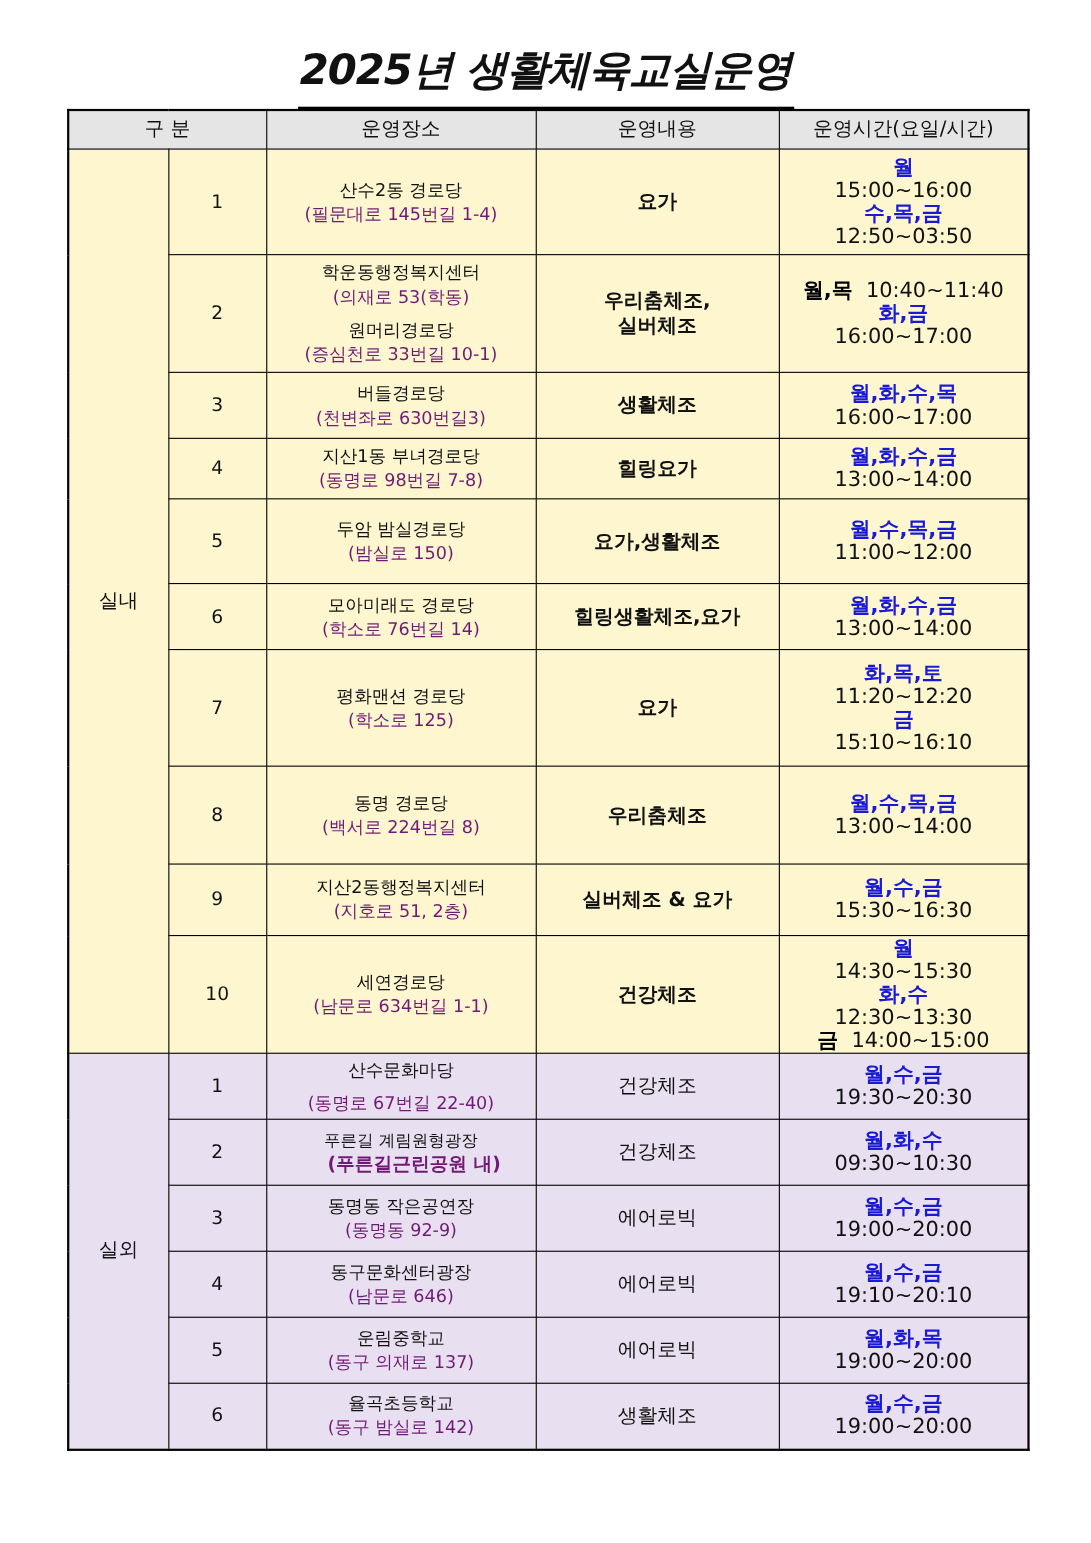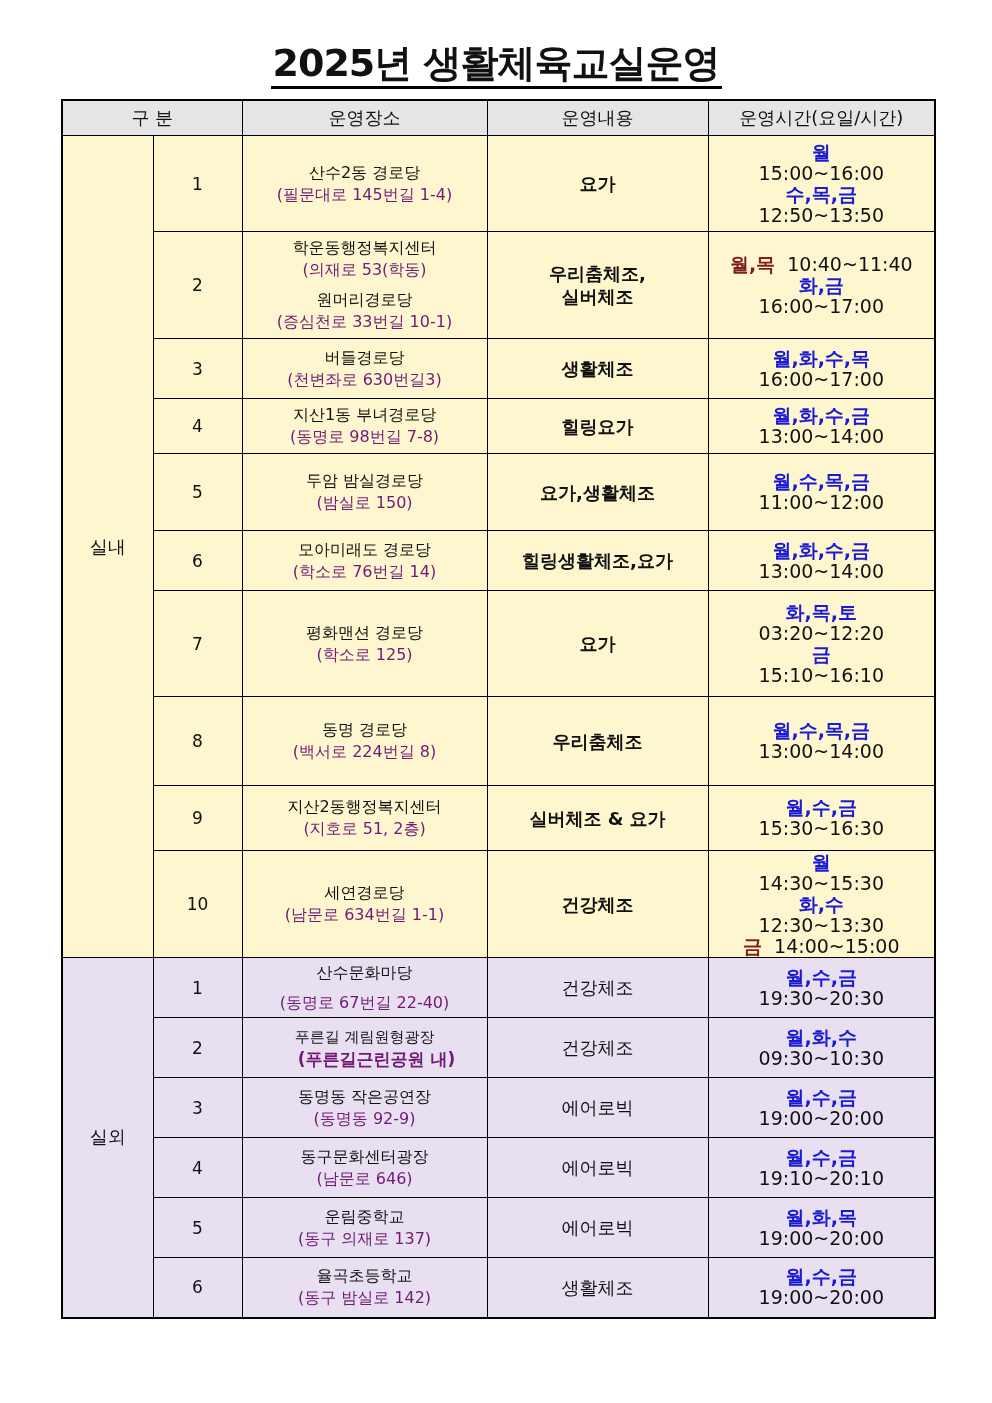--- a/index.html
+++ b/index.html
@@ -2,21 +2,21 @@
 <html><head>
   <meta charset="utf-8">
   <style>
     html, body { margin:0; padding:0; background:#ffffff; }
     body { width:992px; height:1403px; position:relative; font-family:"DejaVu Sans", sans-serif; color:#111; }
     .title {
       position:absolute; left:0; top:38px; width:992px; text-align:center;
       font-family:"DejaVu Sans", sans-serif; font-weight:bold; font-size:38px; line-height:50px;
       letter-spacing:-1px;
     }
-    .title span { border-bottom:3px solid #000; padding:0 2px 1px 2px; }
+    .title span { border-bottom:3px solid #000; padding:0 2px 12px 2px;font-style:italic; }
     table.sched {
       position:absolute; left:61px; top:99px; width:873px;
       border-collapse:collapse; table-layout:fixed;
       border:2px solid #000;
     }
     table.sched td, table.sched th {
       border:1px solid #000; text-align:center; vertical-align:middle; padding:0;
       font-size:17px; line-height:22px;
     }
     table.sched th { background:#e5e5e5; font-weight:normal; height:34px; font-size:18px; }
@@ -25,21 +25,21 @@
     .num { font-size:18px; }
     .place-name { color:#111; font-size:16px; line-height:22px; }
     .place-name.bold { font-weight:normal; font-size:15px; }
     .place-addr { color:#701a75; font-size:16px; line-height:22px; }
     .place-addr.bold { font-weight:bold; font-size:17px;margin-left:24px; }
     .gap { height:8px; }
     .content { font-size:18px; font-weight:bold; line-height:23px; }
     .content.norm { font-weight:normal; }
     .days { color:#1a1ad6; font-weight:bold; font-size:19px; line-height:21px; }
     .time { color:#111; font-size:19px; line-height:21px; }
-    .inline-days { color:#7f1d1d; font-weight:bold; font-size:19px; }
+    .inline-days { color:#000000; font-weight:bold; font-size:19px; }
   </style>
 </head>
 <body>
 
 <div class="title"><span>2025년  생활체육교실운영</span></div>
 
 <table class="sched">
   <colgroup>
     <col style="width:91px">
       <col style="width:89px">
@@ -63,21 +63,21 @@
           <div class="place-name">산수2동 경로당</div>
           <div class="place-addr">(필문대로 145번길 1-4)</div>
         </td>
         <td>
           <div class="content">요가</div>
         </td>
         <td>
           <div class="days">월</div>
           <div class="time">15:00~16:00</div>
           <div class="days">수,목,금</div>
-          <div class="time">12:50~13:50</div>
+          <div class="time">12:50~03:50</div>
         </td>
       </tr>
       <tr class="indoor" style="height: 107px;">
         <td class="num">2</td>
         <td>
           <div class="place-name">학운동행정복지센터</div>
           <div class="place-addr">(의재로 53(학동)</div>
           <div class="gap"></div>
           <div class="place-name">원머리경로당</div>
           <div class="place-addr">(증심천로 33번길 10-1)</div>
@@ -152,21 +152,21 @@
         <td class="num">7</td>
         <td>
           <div class="place-name">평화맨션 경로당</div>
           <div class="place-addr">(학소로 125)</div>
         </td>
         <td>
           <div class="content">요가</div>
         </td>
         <td>
           <div class="days">화,목,토</div>
-          <div class="time">03:20~12:20</div>
+          <div class="time">11:20~12:20</div>
           <div class="days">금</div>
           <div class="time">15:10~16:10</div>
         </td>
       </tr>
       <tr class="indoor" style="height: 89px;">
         <td class="num">8</td>
         <td>
           <div class="place-name">동명 경로당</div>
           <div class="place-addr">(백서로 224번길 8)</div>
         </td>

